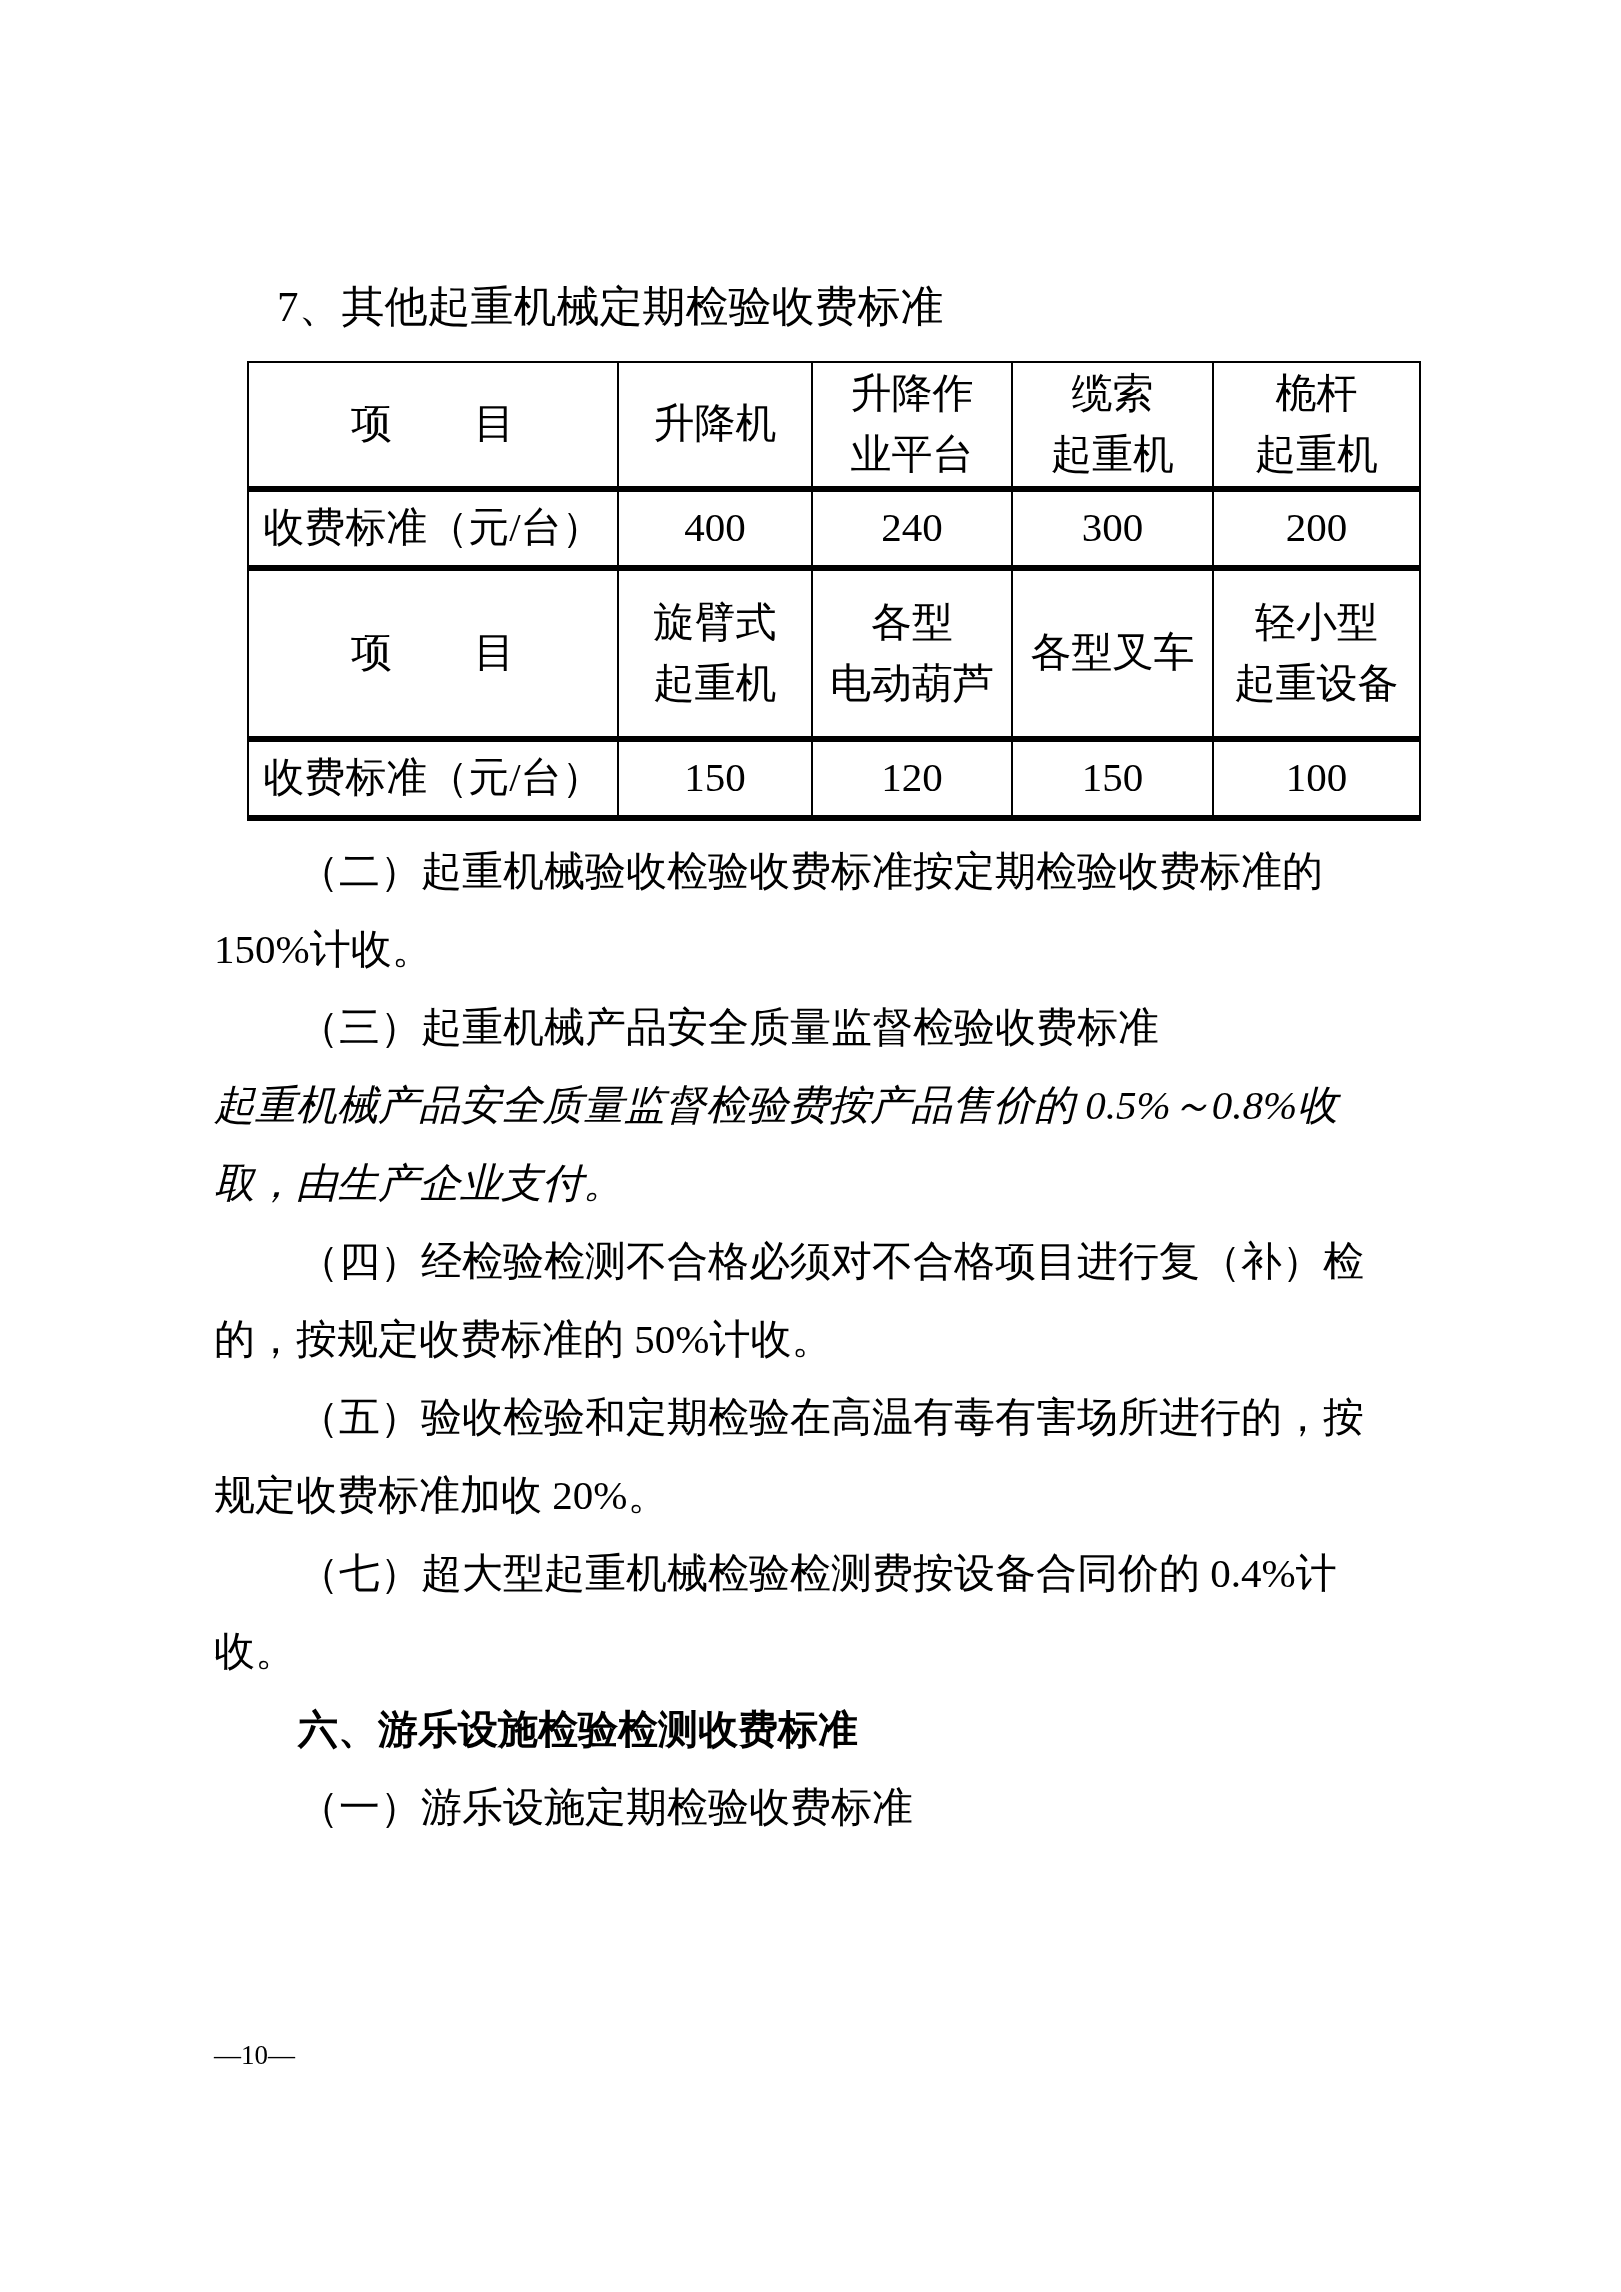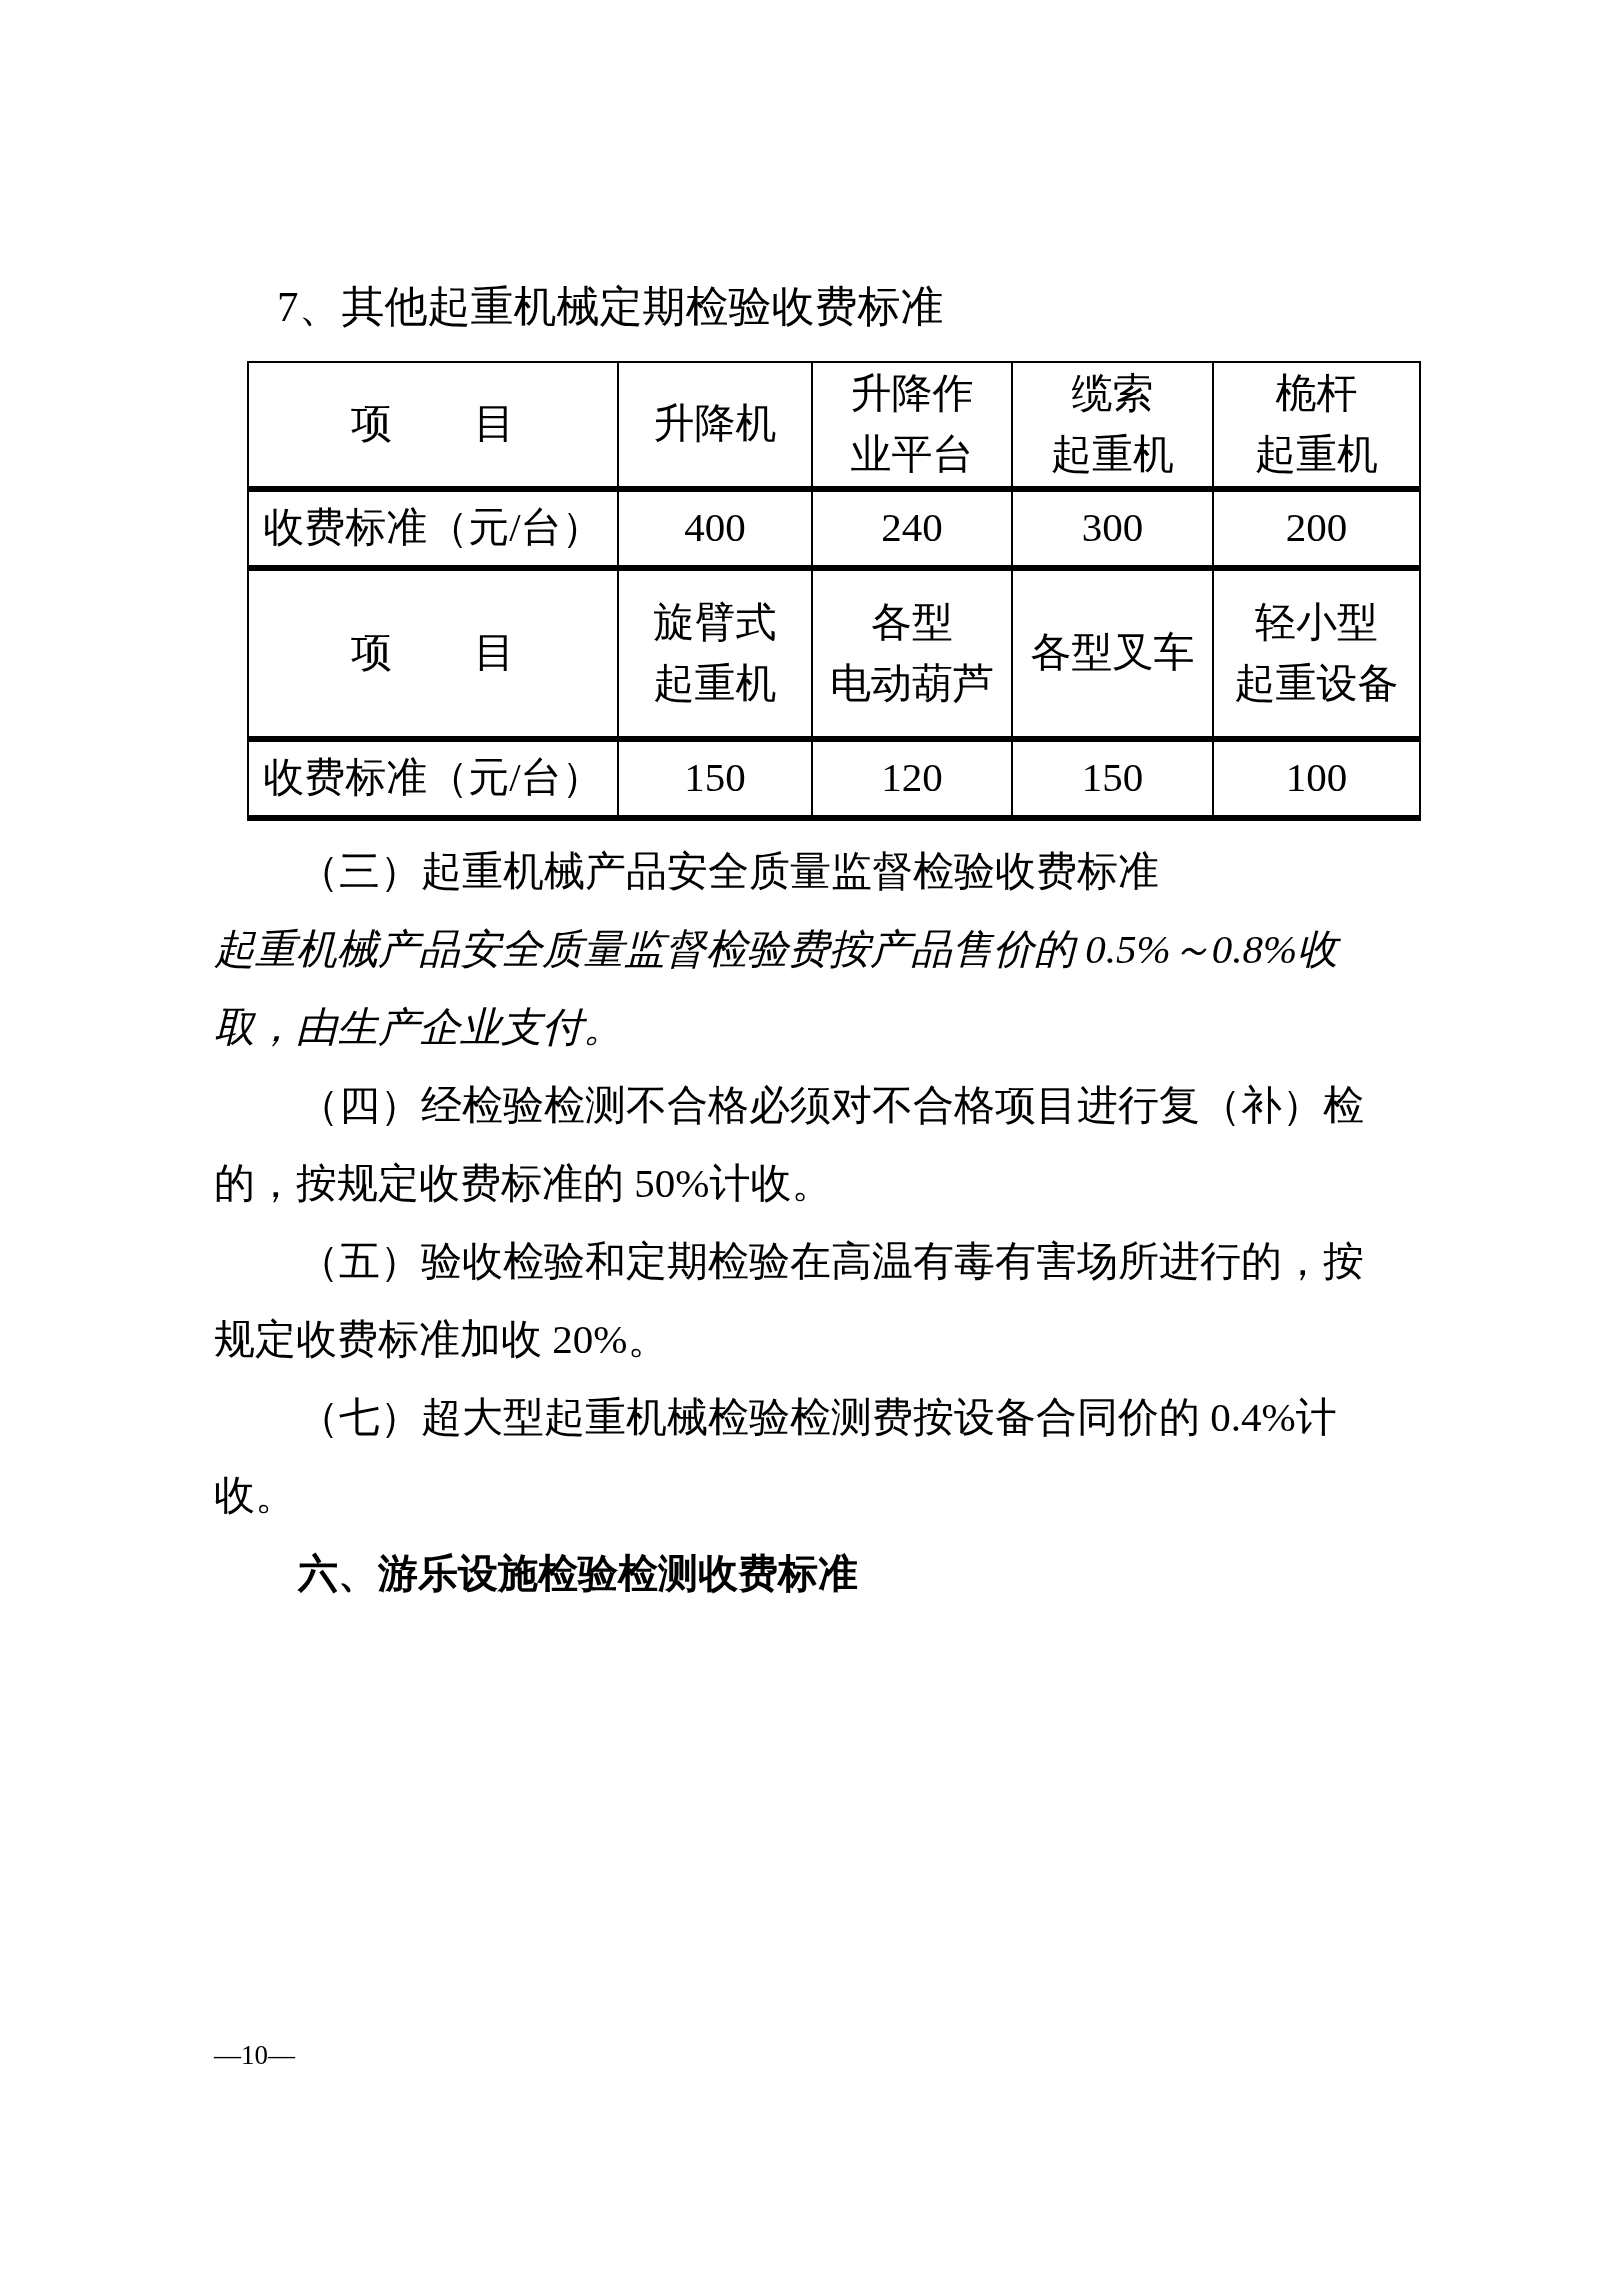--- a/index.html
+++ b/index.html
@@ -119,28 +119,31 @@
         <td>收费标准（元/台）</td>
         <td>150</td>
         <td>120</td>
         <td>150</td>
         <td>100</td>
       </tr>
     </tbody>
   </table>
 
   <div class="paras">
+    <p class="para">（二）起重机械验收检验收费标准按定期检验收费标准的
+150%计收。</p>
     <p class="para">（三）起重机械产品安全质量监督检验收费标准</p>
     <p class="para no-indent">起重机械产品安全质量监督检验费按产品售价的 0.5%～0.8%收
 取，由生产企业支付。</p>
     <p class="para">（四）经检验检测不合格必须对不合格项目进行复（补）检
 的，按规定收费标准的 50%计收。</p>
     <p class="para">（五）验收检验和定期检验在高温有毒有害场所进行的，按
 规定收费标准加收 20%。</p>
     <p class="para">（七）超大型起重机械检验检测费按设备合同价的 0.4%计
 收。</p>
     <p class="section-heading">六、游乐设施检验检测收费标准</p>
+    <p class="para">（一）游乐设施定期检验收费标准</p>
   </div>
 
 </div>
 
 <div class="page-number">—10—</div>
 
 
 </body></html>

